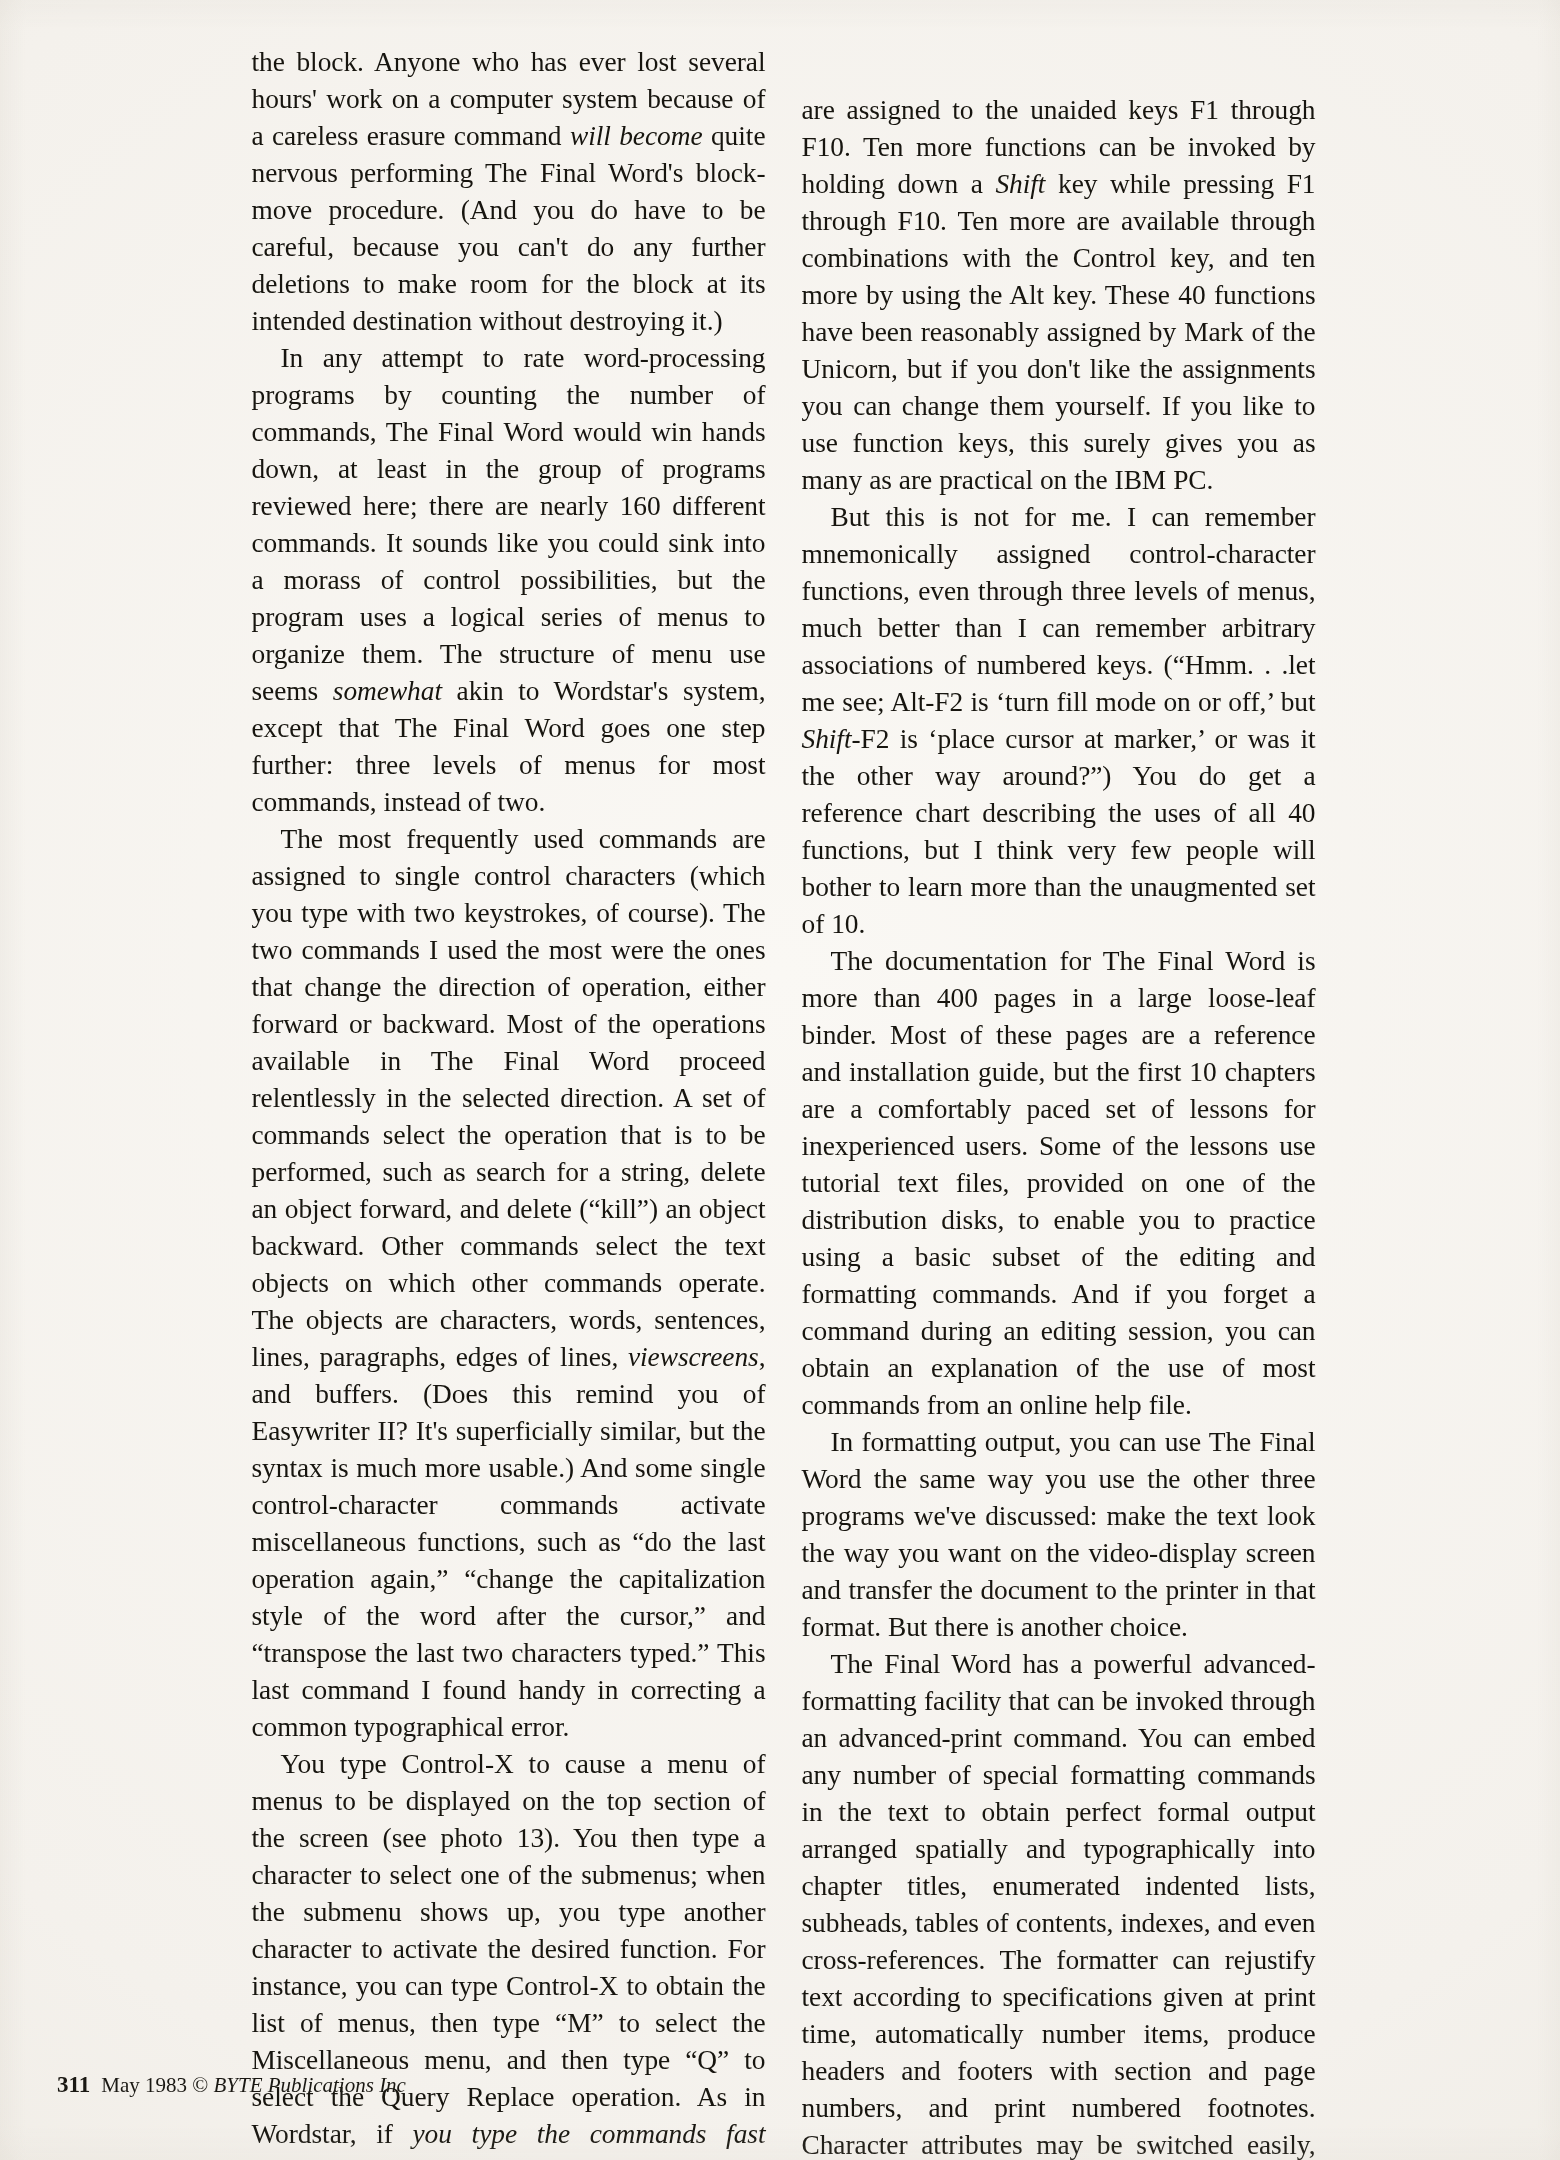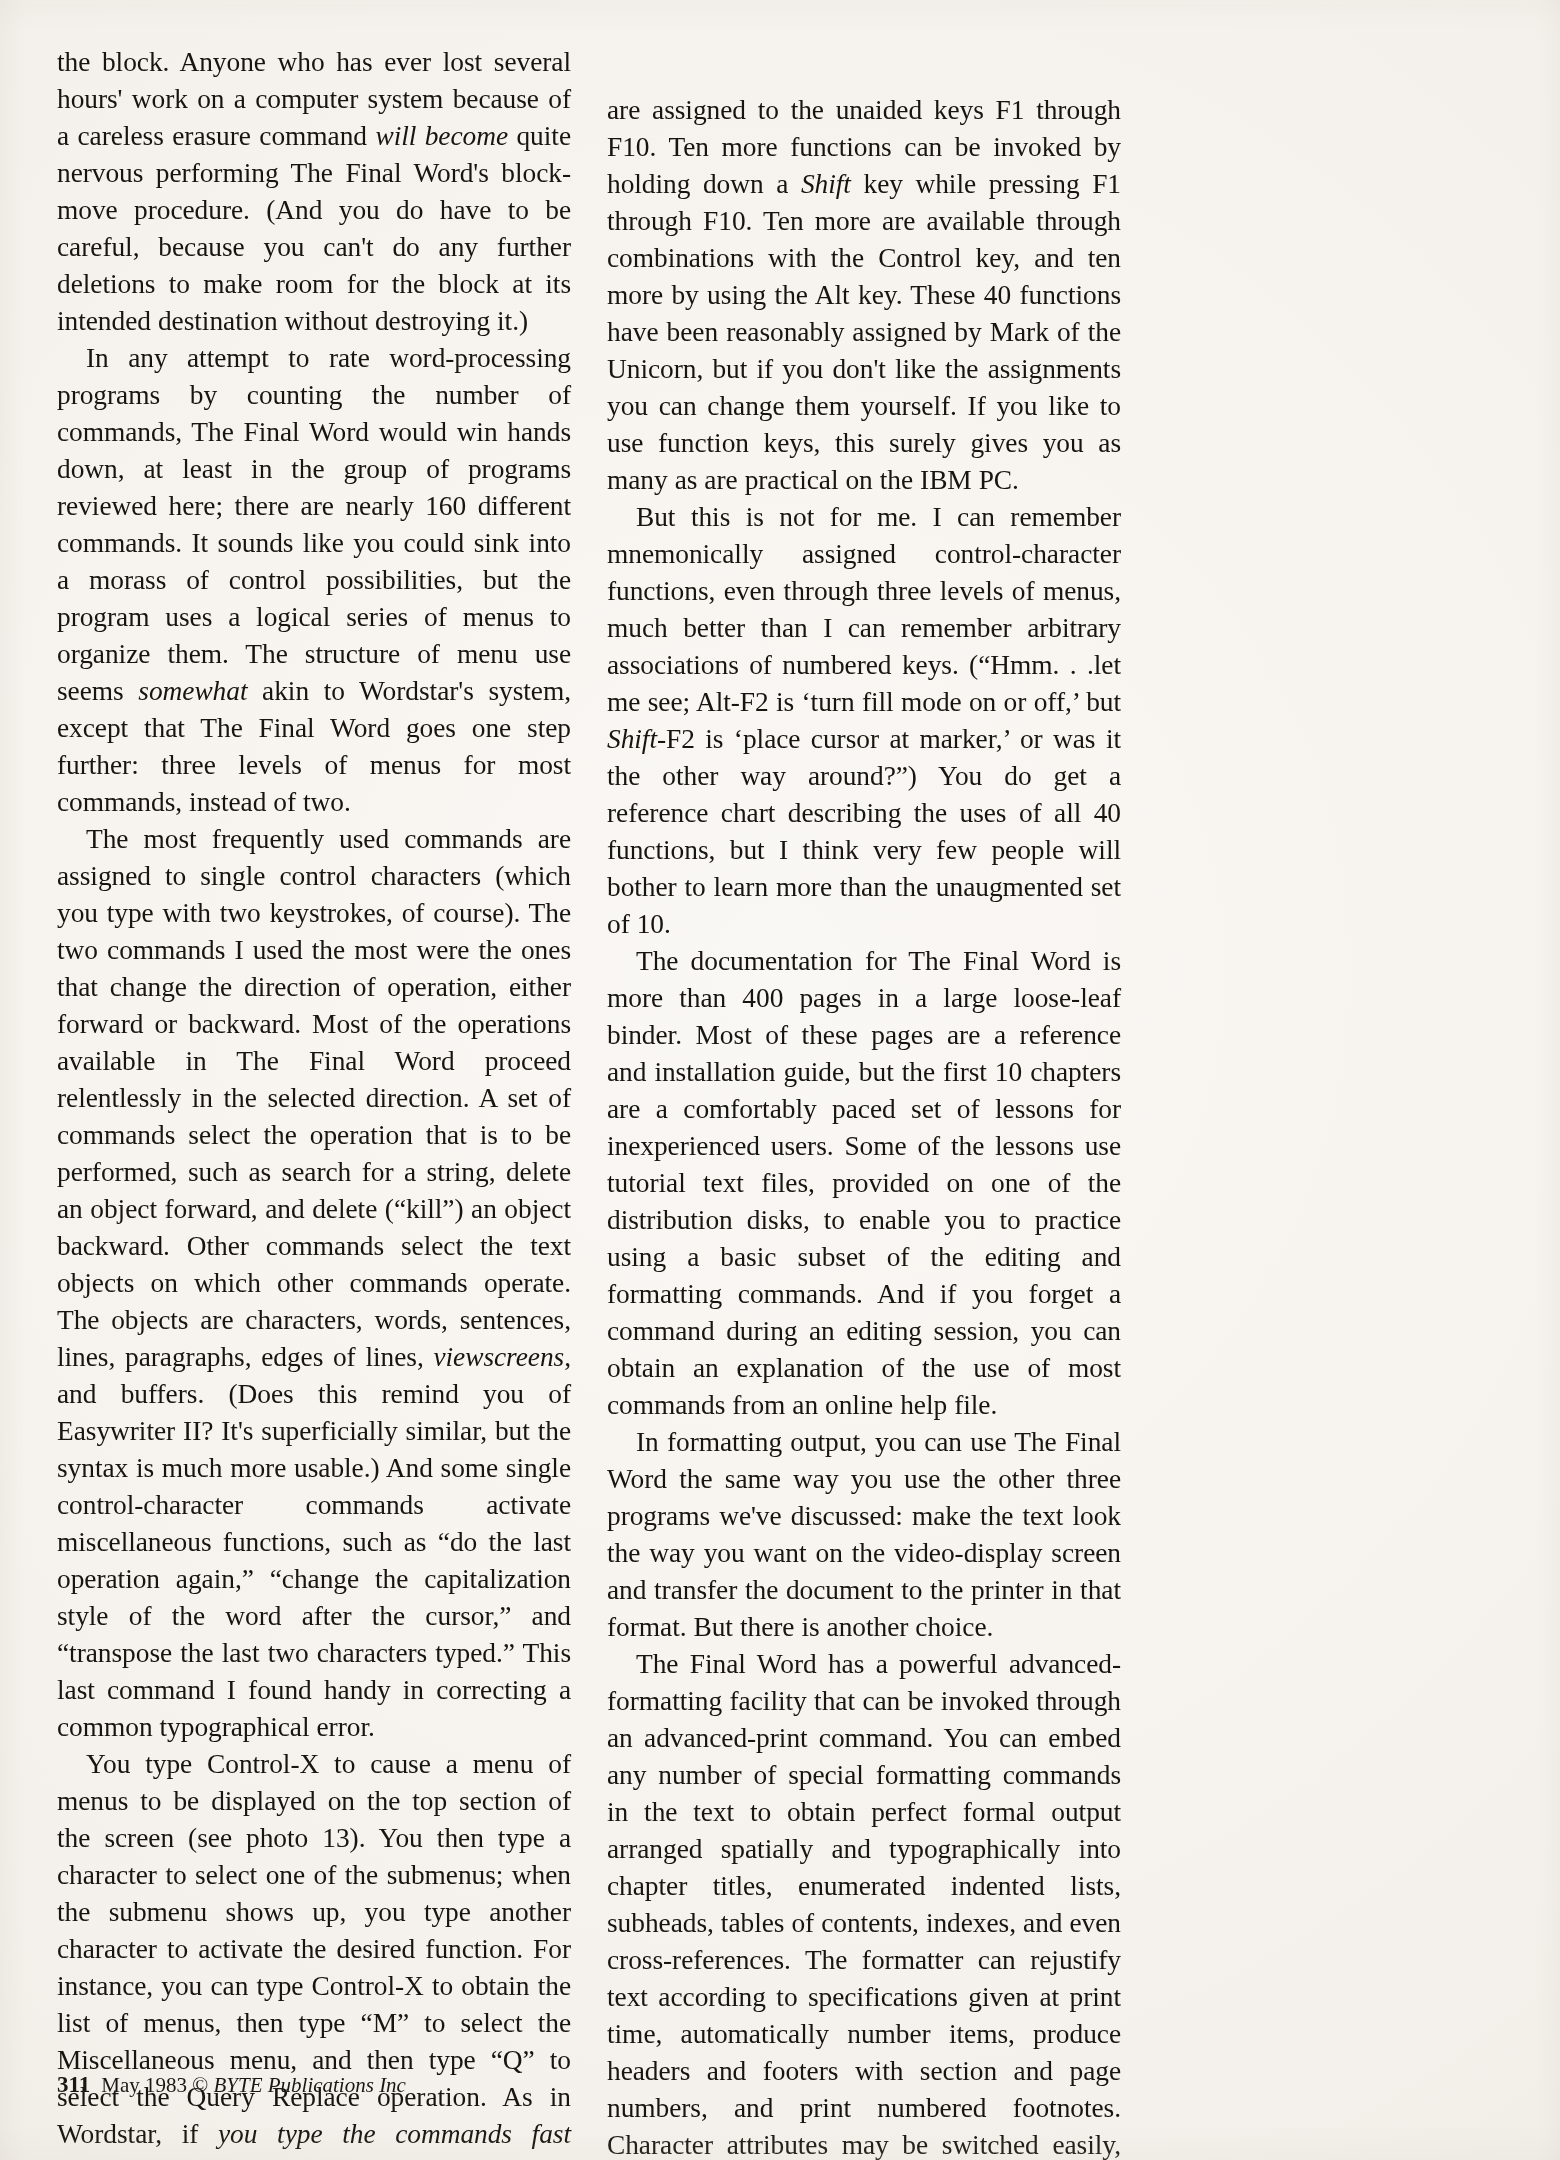--- a/index.html
+++ b/index.html
@@ -40,20 +40,21 @@
   }
 
   .columns {
     position: absolute;
     left: 57px;
     top: 44px;
     width: 1453px;
     height: 1960px;
     display: flex;
     gap: 25px;
+    justify-content: center;
   }
   .col {
     width: 514px;
     flex: 0 0 514px;
   }
   .col.right {
     width: 514px;
     flex: 0 0 514px;
     margin-left: 11px;
     margin-top: 48px;

